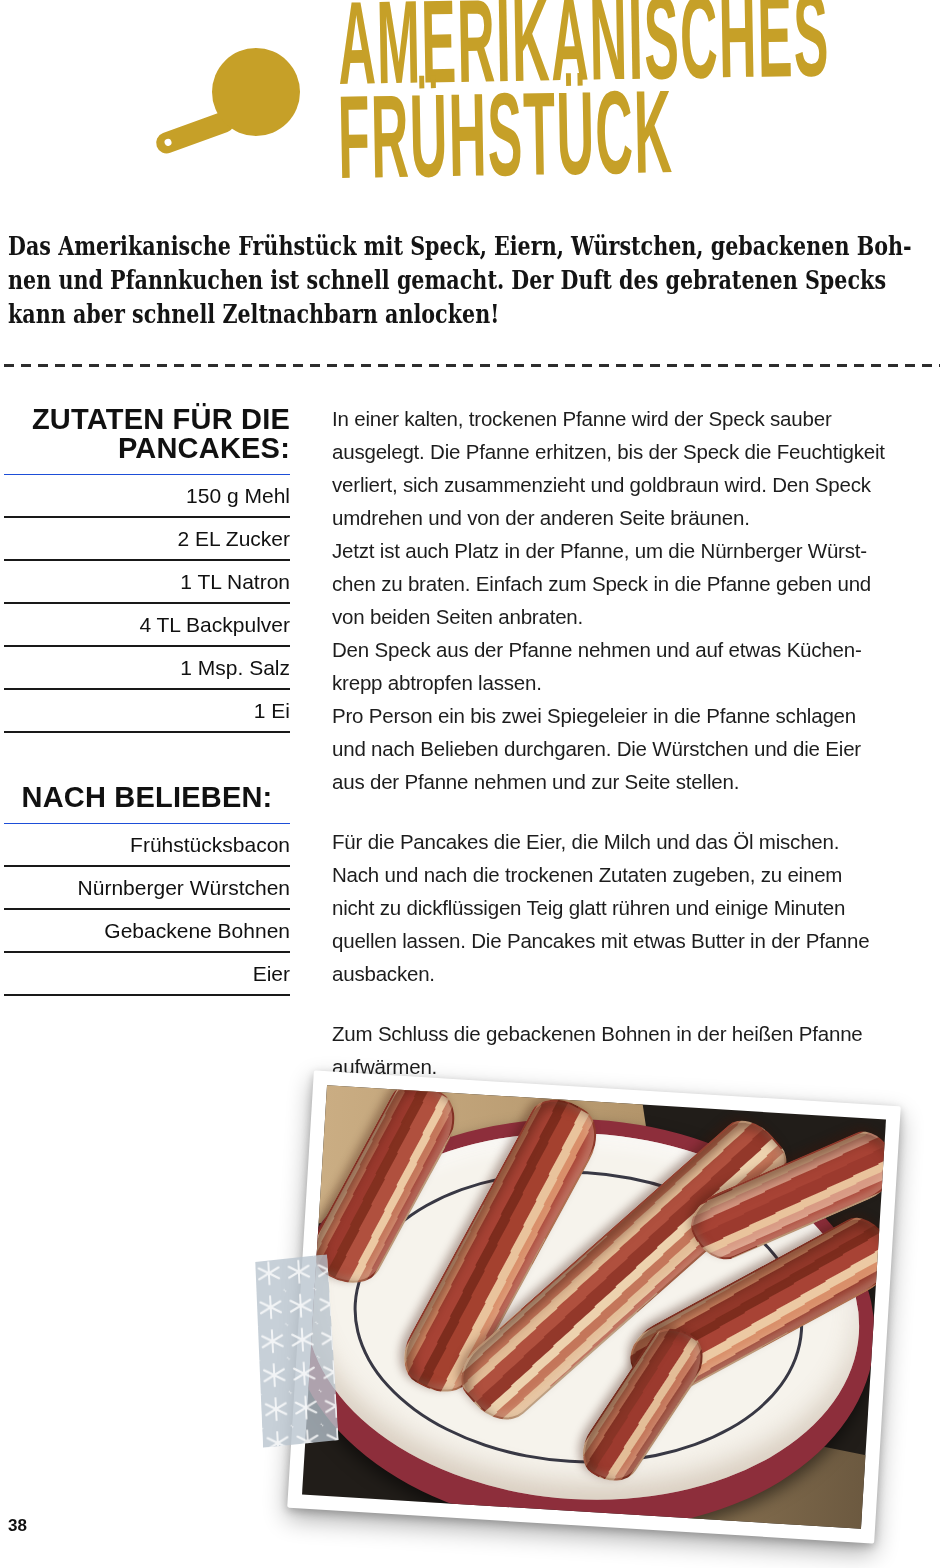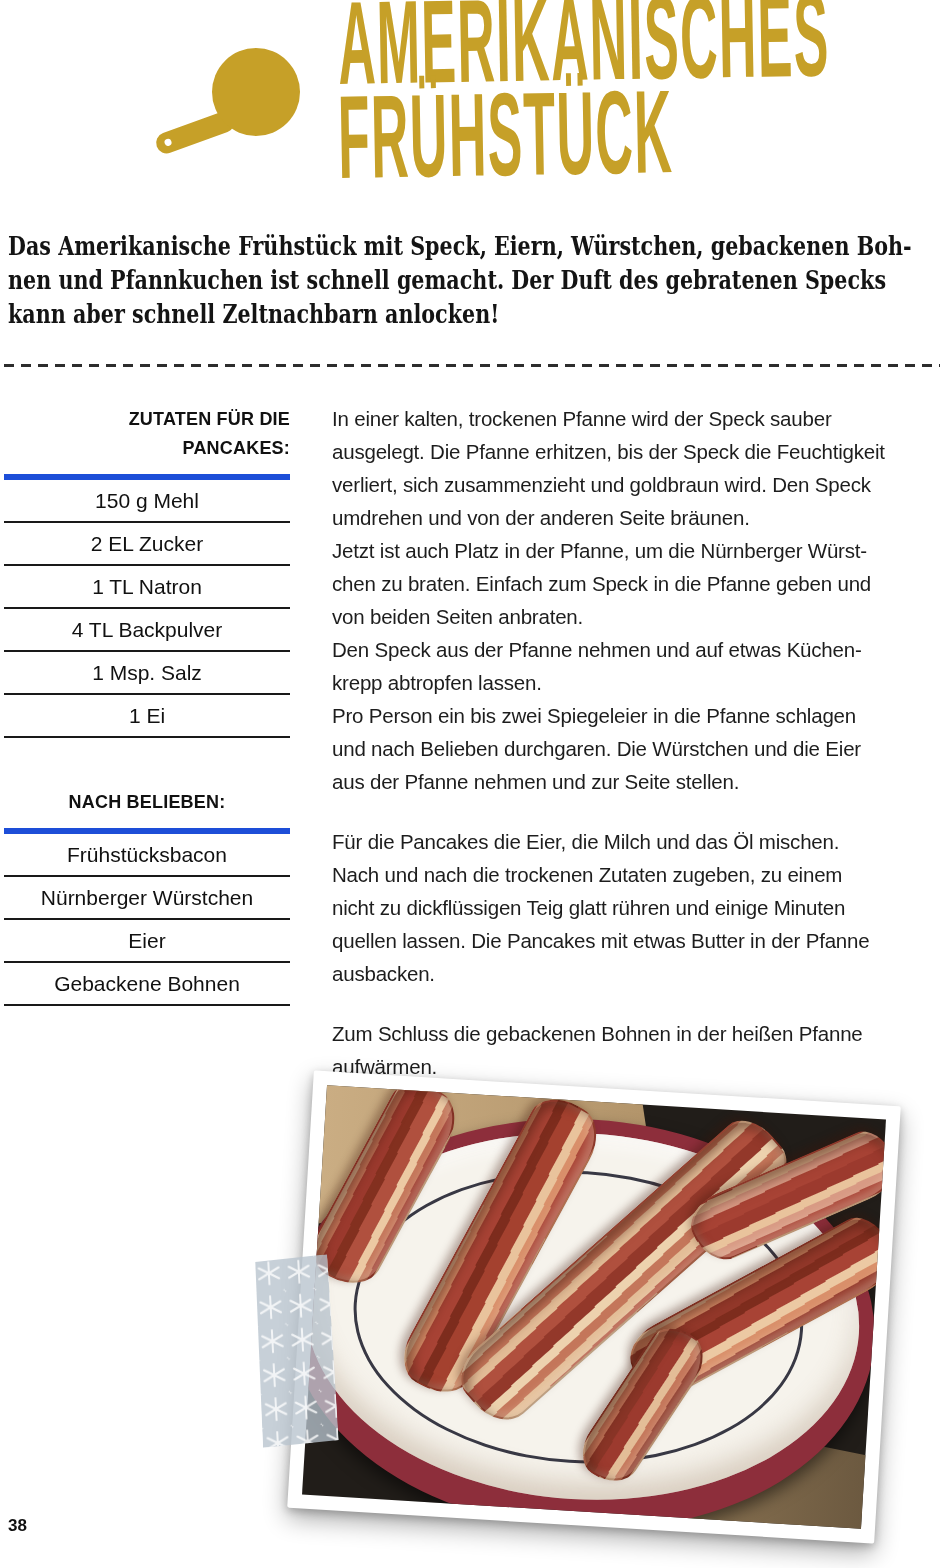--- a/index.html
+++ b/index.html
@@ -19,23 +19,23 @@
   .intro{position:absolute;left:8px;top:229px;width:1195px;
         font-family:"DejaVu Serif","Liberation Serif",serif;font-weight:bold;
         font-size:26.5px;line-height:34px;color:#141414;white-space:pre-line;
         transform:scaleX(0.78);transform-origin:left top;}
 
   .dashed-rule{position:absolute;left:4px;top:364px;width:936px;height:3px;
         background:repeating-linear-gradient(90deg,#2d2d2d 0 10px,transparent 10px 17px);}
 
   
   .ingredients{position:absolute;left:4px;top:405px;width:286px;text-align:right;}
-  .ing-heading{font-weight:bold;font-size:18px;line-height:29px;white-space:pre-line;
+  .ing-heading{font-weight:bold;font-size:29px;line-height:29px;white-space:pre-line;
         color:#111;margin-bottom:11px;letter-spacing:0.2px;}
-  .ing-list{border-top:6px solid #1d4ed8;text-align:center;}
+  .ing-list{border-top:1px solid #1d4ed8;}
   .ing-item{font-size:21px;line-height:22px;padding:10px 0 9px;border-bottom:2px solid #191919;color:#111;}
   .ing-heading.optional{margin-top:50px;text-align:center;}
 
   
   .instructions{position:absolute;left:332px;top:402px;width:616px;}
   .instructions p{margin:0 0 27px 0;font-size:20.5px;line-height:33px;color:#1d1d1d;
         white-space:pre-line;letter-spacing:-0.2px;}
 
   
   .photo{position:absolute;left:300px;top:1088px;width:588px;height:438px;
@@ -116,22 +116,22 @@
       <div class="ing-item">2 EL Zucker</div>
       <div class="ing-item">1 TL Natron</div>
       <div class="ing-item">4 TL Backpulver</div>
       <div class="ing-item">1 Msp. Salz</div>
       <div class="ing-item">1 Ei</div>
     </div>
     <div class="ing-heading optional">NACH BELIEBEN:</div>
     <div class="ing-list">
       <div class="ing-item">Frühstücksbacon</div>
       <div class="ing-item">Nürnberger Würstchen</div>
+      <div class="ing-item">Gebackene Bohnen</div>
       <div class="ing-item">Eier</div>
-      <div class="ing-item">Gebackene Bohnen</div>
     </div>
   </div>
 
   <div class="instructions">
     <p>In einer kalten, trockenen Pfanne wird der Speck sauber
 ausgelegt. Die Pfanne erhitzen, bis der Speck die Feuchtigkeit
 verliert, sich zusammenzieht und goldbraun wird. Den Speck
 umdrehen und von der anderen Seite bräunen.
 Jetzt ist auch Platz in der Pfanne, um die Nürnberger Würst-
 chen zu braten. Einfach zum Speck in die Pfanne geben und

